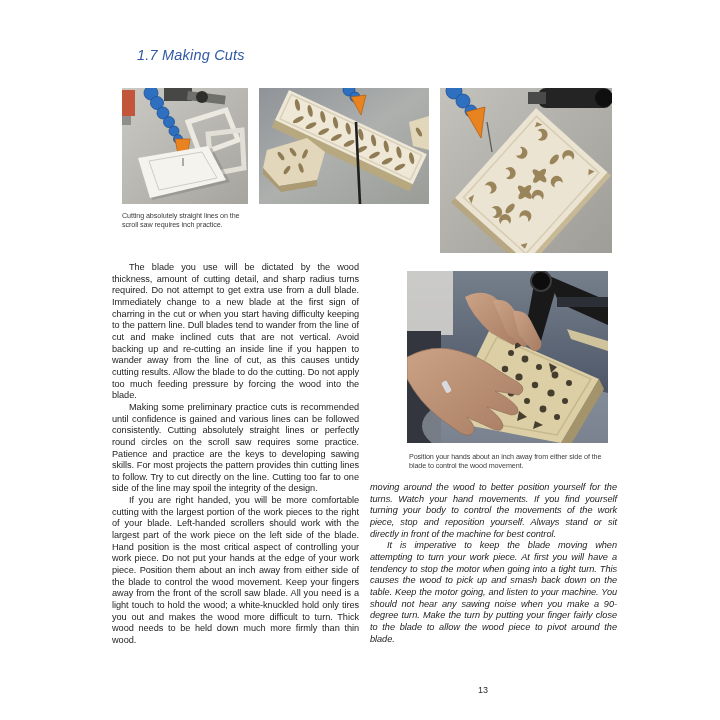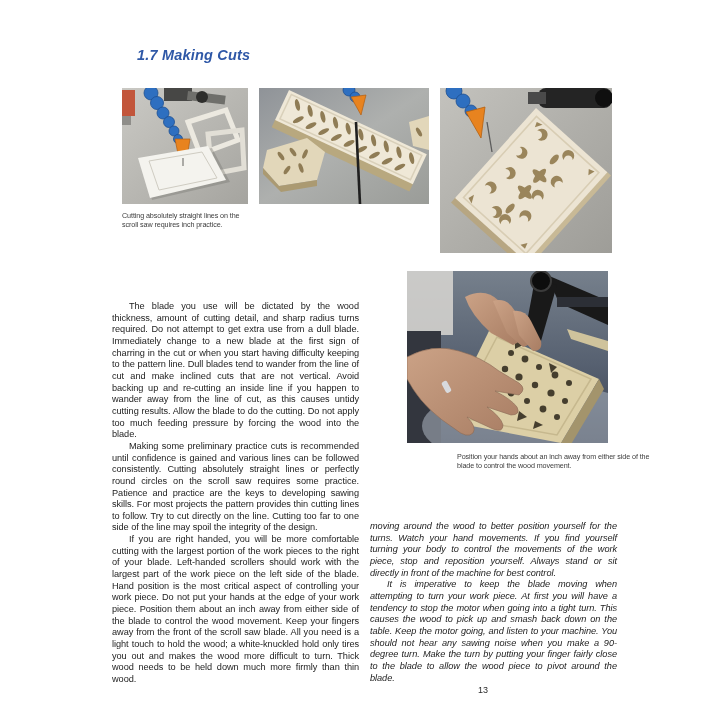--- a/index.html
+++ b/index.html
@@ -3,39 +3,39 @@
 <meta charset="utf-8">
 <style>
   html,body{margin:0;padding:0;background:#ffffff;}
   .page{
     position:relative;width:720px;height:720px;background:#ffffff;overflow:hidden;
     font-family:"Liberation Sans",sans-serif;color:#1c1c1c;
   }
   .heading{
     position:absolute;left:137px;top:47px;margin:0;
     font-family:"Liberation Sans",sans-serif;
-    font-size:14.5px;font-weight:bold;font-style:italic;
+    font-size:14.5px;font-weight:normal;font-style:italic;
     color:#2f58a7;letter-spacing:.2px;
   }
   .photo{position:absolute;overflow:hidden;background:#b9b8b3;}
   .photo svg{display:block;width:100%;height:100%;}
   #photo-1{left:122px;top:88px;width:126px;height:116px;}
   #photo-2{left:259px;top:88px;width:170px;height:116px;}
   #photo-3{left:440px;top:88px;width:172px;height:165px;}
   #photo-4{left:407px;top:271px;width:201px;height:172px;}
   .caption{
     position:absolute;font-size:7.2px;line-height:9.4px;color:#3c3c3c;
     letter-spacing:-.1px;text-align:left;
   }
   #caption-1{left:122px;top:211px;width:132px;}
   #caption-2{left:257px;top:211px;width:176px;}
-  #caption-4{left:409px;top:452px;width:201px;margin-left:48px;}
+  #caption-4{left:409px;top:452px;width:201px;}
   .col{
     position:absolute;width:247px;text-align:justify;
-    font-size:9.2px;line-height:11.65px;letter-spacing:-.05px;margin-top:39px;
+    font-size:9.2px;line-height:11.65px;letter-spacing:-.05px;
   }
   #col-left{left:112px;top:262px;height:412px;}
   #col-right{left:370px;top:482px;height:192px;font-style:italic;}
   .col p{margin:0;text-indent:17px;}
   .col p.noindent{text-indent:0;}
   .pageno{
     position:absolute;left:468px;top:685px;width:30px;text-align:center;
     font-size:9px;color:#2a2a2a;
   }
 </style>

